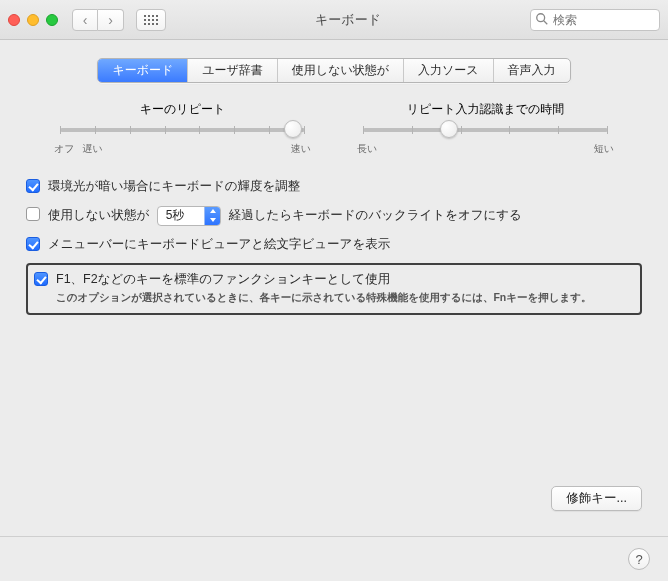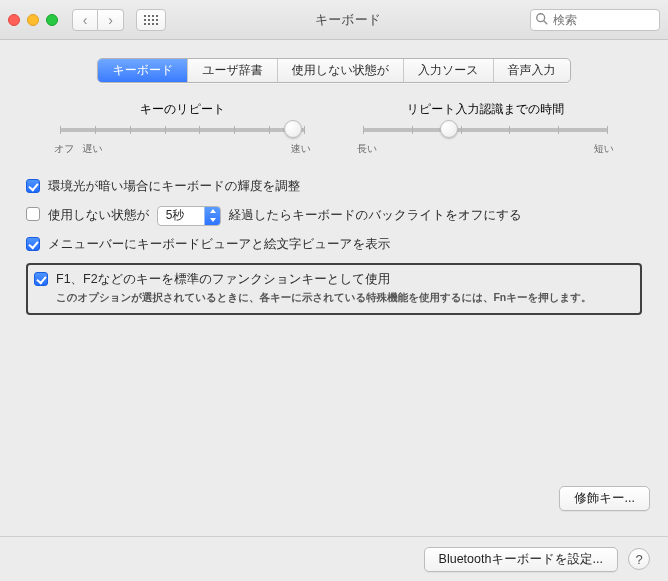--- a/index.html
+++ b/index.html
@@ -139,21 +139,21 @@
     margin-top:4px;
   }
   .sub { font-size:10.5px; color:#555; margin-left:22px; margin-top:2px;font-weight:bold;}
   
   .btn {
     background:linear-gradient(#fff,#f2f2f2);
     border:1px solid #bcbcbc; border-radius:5px;
     padding:3px 14px; font-size:12.5px; color:#222;
     box-shadow:0 1px 1px rgba(0,0,0,.06);
   }
-  .bottom1 { position:absolute; right:18px; top:486px; }
+  .bottom1 { position:absolute; right:26px; top:486px; }
   .footer {
     position:absolute; left:0; right:0; bottom:0; height:45px;
     border-top:1px solid #cfcfcf;
     display:flex; align-items:center; justify-content:flex-end;
     padding-right:18px; gap:10px;
     background:#ececec;
   }
   .helpbtn{
     width:22px; height:22px; border-radius:50%;
     border:1px solid #bcbcbc; background:linear-gradient(#fff,#f2f2f2);
@@ -293,17 +293,16 @@
       </div>
       <div class="sub">このオプションが選択されているときに、各キーに示されている特殊機能を使用するには、Fnキーを押します。</div>
     </div>
 
   </div>
 </div>
 
 <button class="btn bottom1">修飾キー...</button>
 
 <div class="footer">
-  <button class="btn">Bluetoothキーボードを設定...</button>
   <div class="helpbtn">
     <span>?</span>
   </div>
 </div>
 
 </body></html>

